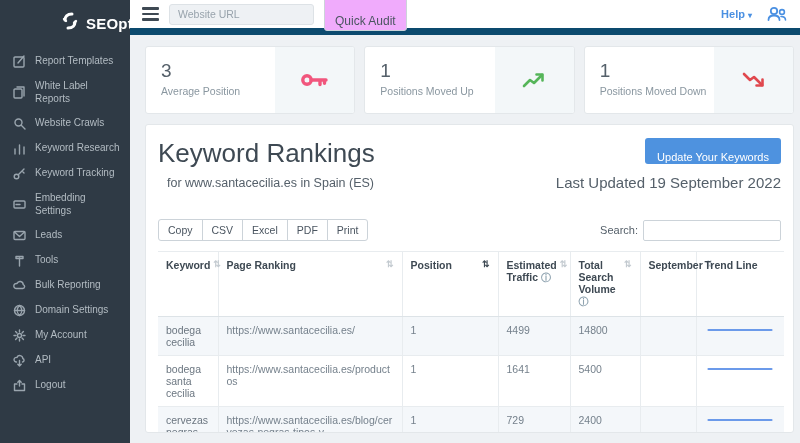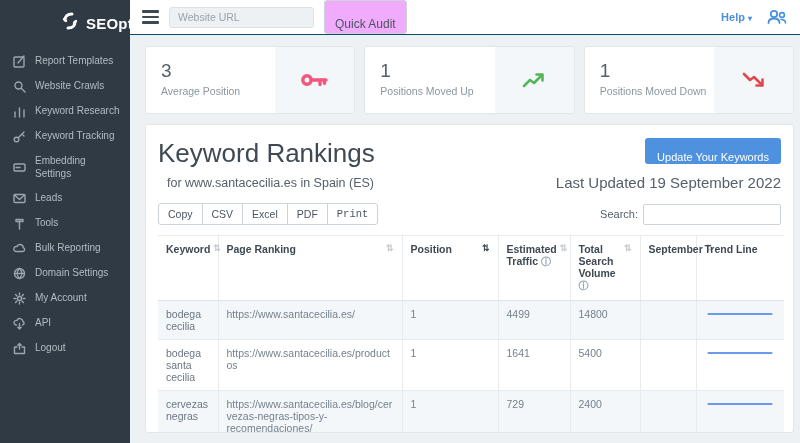--- a/index.html
+++ b/index.html
@@ -13,21 +13,21 @@
   .logo { display:flex; align-items:center; gap:6px; padding:11px 10px 14px 12px;margin-left:48px; }
   .logo-text { color:#fff; font-size:15px; font-weight:bold; letter-spacing:.2px; }
   .nav-item { display:flex; align-items:center; gap:9px; padding:6px 8px 6px 13px;
     font-size:10px; color:#b3bcc3; cursor:pointer; line-height:1.25; }
   .nav-icon { width:13px; height:13px; flex-shrink:0; }
   .nav-icon svg { width:13px; height:13px; stroke:#9aa5ae; fill:none;
     stroke-width:1.4; stroke-linecap:round; stroke-linejoin:round; }
 
   
   .main { flex:1; display:flex; flex-direction:column; min-width:0; }
-  .topbar { height:35px; background:#fff; border-bottom:1px solid #0c4a6e;
+  .topbar { height:35px; background:#fff; border-bottom:7px solid #0c4a6e;
     display:flex; align-items:center; padding:0 12px; gap:10px; }
   .hamburger { width:17px; display:flex; flex-direction:column; gap:3px; cursor:pointer; }
   .hamburger span { height:2.5px; background:#3e4953; border-radius:1px; }
   .url-input { width:145px; height:21px; background:#eef1f4; border:1px solid #dde2e6;
     border-radius:3px; padding:0 8px; font-size:10.5px; color:#55606a;
     font-family:"Liberation Sans", sans-serif; }
   .url-input::placeholder { color:#98a3ac; }
   .btn-plain { height:23px; background:#f0abfc; border:1px solid #ccd3d9; border-radius:3px;
     padding:16px 10px; font-size:12px; color:#4a5560; cursor:pointer;
     font-family:"Liberation Sans", sans-serif; }
@@ -52,27 +52,27 @@
     margin-top:10px; padding:13px 12px 0 12px; height:309px; overflow:hidden; }
   .panel-head { display:flex; justify-content:space-between; }
   .panel-title { font-size:26px; color:#3e4953; font-weight:normal; }
   .panel-sub { font-size:12.5px; color:#55606a; margin:7px 0 0 9px; }
   .panel-head-right { text-align:right; }
   .btn-primary { background:#4e92df; color:#fff; border:none; border-radius:3px;
     height:25px; padding:13px 12px; font-size:11px; cursor:pointer;
     font-family:"Liberation Sans", sans-serif; }
   .last-updated { font-size:15px; color:#55606a; margin-top:9px; }
 
-  .toolbar { display:flex; align-items:center; margin-top:12px; }
+  .toolbar { display:flex; align-items:center; margin-top:28px; }
   .export-group { display:flex; }
   .export-btn { background:#fff; border:1px solid #ccd3d9; margin-right:-1px;
     height:22px; padding:0 9px; font-size:10.5px; color:#4a5560; cursor:pointer;
     font-family:"Liberation Sans", sans-serif; }
   .export-btn:first-child { border-radius:3px 0 0 3px; }
-  .export-btn:last-child { border-radius:0 3px 3px 0; margin-right:0;font-family:Liberation Mono, monospace; }
+  .export-btn:last-child { border-radius:0 3px 3px 0; margin-right:0; }
   .search-wrap { margin-left:auto; display:flex; align-items:center; gap:5px; }
   .search-label { font-size:11px; color:#55606a; }
   .search-input { width:138px; height:21px; border:1px solid #ccd3d9; border-radius:2px;
     padding:0 6px; font-size:11px; font-family:"Liberation Sans", sans-serif; }
 
   
   table { border-collapse:collapse; width:100%; margin-top:10px; table-layout:fixed; }
   th, td { border-left:1px solid #e8ecef; border-top:1px solid #e8ecef;
     text-align:left; vertical-align:top; padding:7px 8px; word-wrap:break-word; }
   th:first-child, td:first-child { border-left:none; }
@@ -104,20 +104,27 @@
       </span>
       <span class="logo-text">SEOptimer</span>
     </div>
 
     <div class="nav-item">
       <span class="nav-icon"><svg viewBox="0 0 13 13">
             <rect x="1" y="2" width="10" height="10" rx="1"></rect>
             <path d="M5 8 L11 1"></path>
           </svg></span>
       <span>Report Templates</span>
+    </div>
+    <div class="nav-item">
+      <span class="nav-icon"><svg viewBox="0 0 13 13">
+            <rect x="1" y="3" width="8" height="9" rx="1"></rect>
+            <path d="M4 1 h7 v9"></path>
+          </svg></span>
+      <span>White Label Reports</span>
     </div>
     <div class="nav-item">
       <span class="nav-icon"><svg viewBox="0 0 13 13">
             <circle cx="5.5" cy="5.5" r="3.5"></circle>
             <path d="M8.5 8.5 L12 12"></path>
           </svg></span>
       <span>Website Crawls</span>
     </div>
     <div class="nav-item">
       <span class="nav-icon"><svg viewBox="0 0 13 13">

